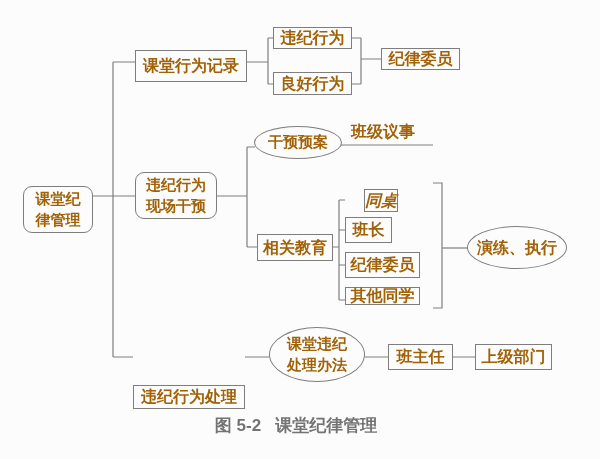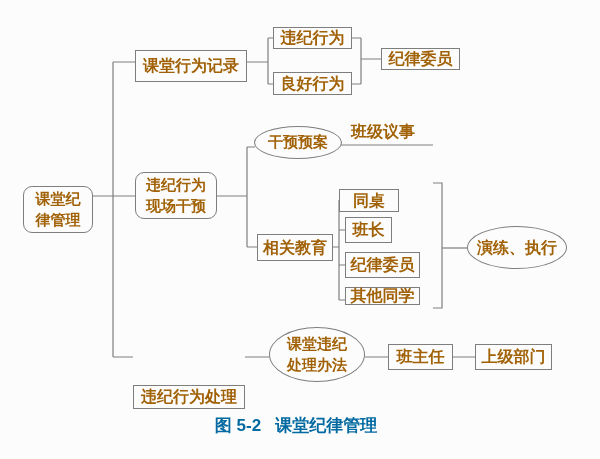--- a/index.html
+++ b/index.html
@@ -36,38 +36,38 @@
   
   .n-root      { left: 23px;  top: 173px; width: 70px;  height: 47px; margin-top: 13px; }
   .n-record    { left: 135px; top: 50px;  width: 112px; height: 32px; }
   .n-violation { left: 273px; top: 27px;  width: 79px;  height: 22px; }
   .n-good      { left: 273px; top: 72px;  width: 79px;  height: 23px; }
   .n-comm1     { left: 381px; top: 48px;  width: 79px;  height: 22px; }
   .n-interv    { left: 135px; top: 172px; width: 82px;  height: 47px; }
   .n-plan      { left: 254px; top: 126px; width: 88px;  height: 33px; font-size: 15px; }
   .n-meeting   { left: 346px; top: 122px; width: 74px;  height: 20px; }
   .n-edu       { left: 257px; top: 234px; width: 76px;  height: 27px; }
-  .n-deskmate  { left: 339px; top: 189px; width: 60px;  height: 23px; }
+  .n-deskmate  { left: 364px; top: 189px; width: 34px;  height: 23px; font-style: italic; }
   .n-monitor   { left: 345px; top: 217px; width: 47px;  height: 26px; }
   .n-comm2     { left: 345px; top: 252px; width: 75px;  height: 26px; }
   .n-others    { left: 345px; top: 287px; width: 75px;  height: 18px; }
   .n-drill     { left: 467px; top: 226px; width: 100px; height: 43px; }
   .n-handle    { left: 133px; top: 345px; width: 112px; height: 24px; margin-top: 40px; }
   .n-method    { left: 269px; top: 327px; width: 96px;  height: 55px; }
   .n-teacher   { left: 388px; top: 344px; width: 65px;  height: 26px; }
   .n-superior  { left: 475px; top: 344px; width: 77px;  height: 26px; }
 
   .caption {
     position: absolute;
     left: 0; top: 414px; width: 592px;
     text-align: center;
     font-family: "Liberation Sans", "DejaVu Sans", sans-serif;
     font-weight: 700;
     font-size: 17px;
-    color: #0369a1;
+    color: #737373;
   }
   .caption .prefix { margin-right: 14px; }
 </style>
 </head>
 <body>
 
 <div class="stage">
 
   <svg class="lines" width="600" height="459" viewBox="0 0 600 459">
     <g stroke="#7e7e7e" stroke-width="1.2" fill="none">

